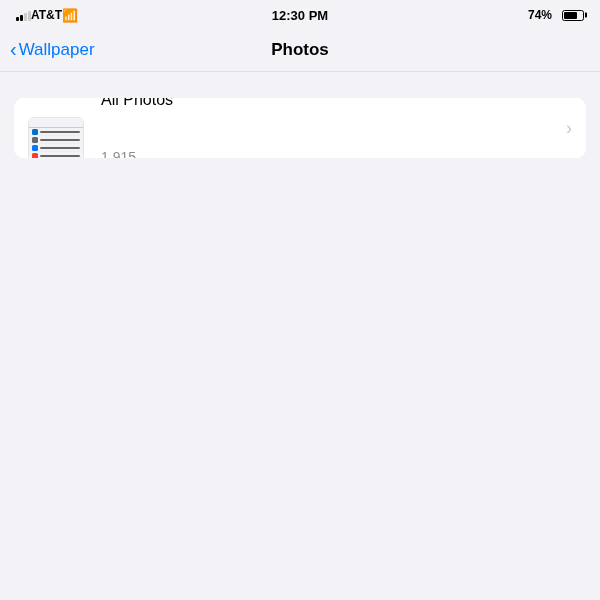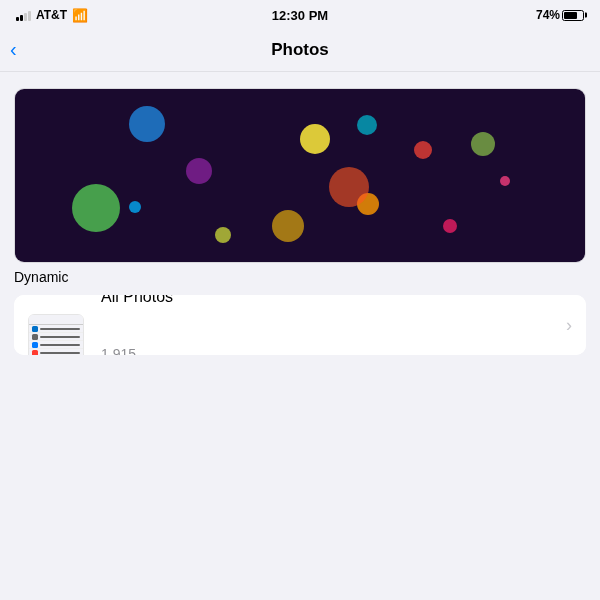--- a/index.html
+++ b/index.html
@@ -16,21 +16,20 @@
       display: flex;
       justify-content: space-between;
       align-items: center;
       padding: 6px 16px 4px;
       background: #f2f2f7;
       height: 28px;
     }
     .status-left {
       display: flex;
       align-items: center;
-      gap: 5px;
       font-size: 12px;
       font-weight: 600;
     }
     .signal-bars {
       display: flex;
       align-items: flex-end;
       gap: 1px;
       height: 12px;
     }
     .signal-bar {
@@ -49,21 +48,21 @@
     .status-center {
       font-size: 13px;
       font-weight: 600;
       position: absolute;
       left: 50%;
       transform: translateX(-50%);
     }
     .status-right {
       display: flex;
       align-items: center;
-      gap: 2px;
+      gap: 10px;
       font-size: 12px;
       font-weight: 600;
     }
     .battery-icon {
       width: 22px;
       height: 11px;
       border: 1.5px solid #000;
       border-radius: 2.5px;
       position: relative;
       display: flex;
@@ -309,50 +308,29 @@
     <span>74%</span>
     <div class="battery-icon">
       <div class="battery-fill"></div>
     </div>
   </div>
 </div>
 
 <div class="nav-bar">
   <div class="nav-back">
     <span class="nav-back-chevron">‹</span>
+    <span>Wallpaper</span>
   </div>
   <span class="nav-title">Photos</span>
 </div>
 
 <div class="content">
 
   <div class="wallpaper-grid">
 
-    <div class="wallpaper-item">
-      <div class="wallpaper-thumb">
-        <div class="dynamic-bg">
-
-          <div class="bokeh" style="width:48px;height:48px;background:#4caf50;top:55%;left:10%;opacity:0.9;"></div>
-          <div class="bokeh" style="width:30px;height:30px;background:#ffeb3b;top:20%;left:50%;opacity:0.85;"></div>
-          <div class="bokeh" style="width:22px;height:22px;background:#ff9800;top:60%;left:60%;opacity:0.8;"></div>
-          <div class="bokeh" style="width:18px;height:18px;background:#f44336;top:30%;left:70%;opacity:0.75;"></div>
-          <div class="bokeh" style="width:36px;height:36px;background:#2196f3;top:10%;left:20%;opacity:0.7;"></div>
-          <div class="bokeh" style="width:14px;height:14px;background:#e91e63;top:75%;left:75%;opacity:0.8;"></div>
-          <div class="bokeh" style="width:26px;height:26px;background:#9c27b0;top:40%;left:30%;opacity:0.65;"></div>
-          <div class="bokeh" style="width:20px;height:20px;background:#00bcd4;top:15%;left:60%;opacity:0.7;"></div>
-          <div class="bokeh" style="width:16px;height:16px;background:#cddc39;top:80%;left:35%;opacity:0.75;"></div>
-          <div class="bokeh" style="width:40px;height:40px;background:#ff5722;top:45%;left:55%;opacity:0.6;"></div>
-          <div class="bokeh" style="width:12px;height:12px;background:#03a9f4;top:65%;left:20%;opacity:0.8;"></div>
-          <div class="bokeh" style="width:24px;height:24px;background:#8bc34a;top:25%;left:80%;opacity:0.7;"></div>
-          <div class="bokeh" style="width:10px;height:10px;background:#ff4081;top:50%;left:85%;opacity:0.75;"></div>
-          <div class="bokeh" style="width:32px;height:32px;background:#ffc107;top:70%;left:45%;opacity:0.6;"></div>
-        </div>
-      </div>
-      <span class="wallpaper-label">Dynamic</span>
-    </div>
 
 
 
   </div>
 
   <div class="list-section">
     <div class="list-row">
       <div class="list-row-content">
 
         <div class="list-thumb-container">

